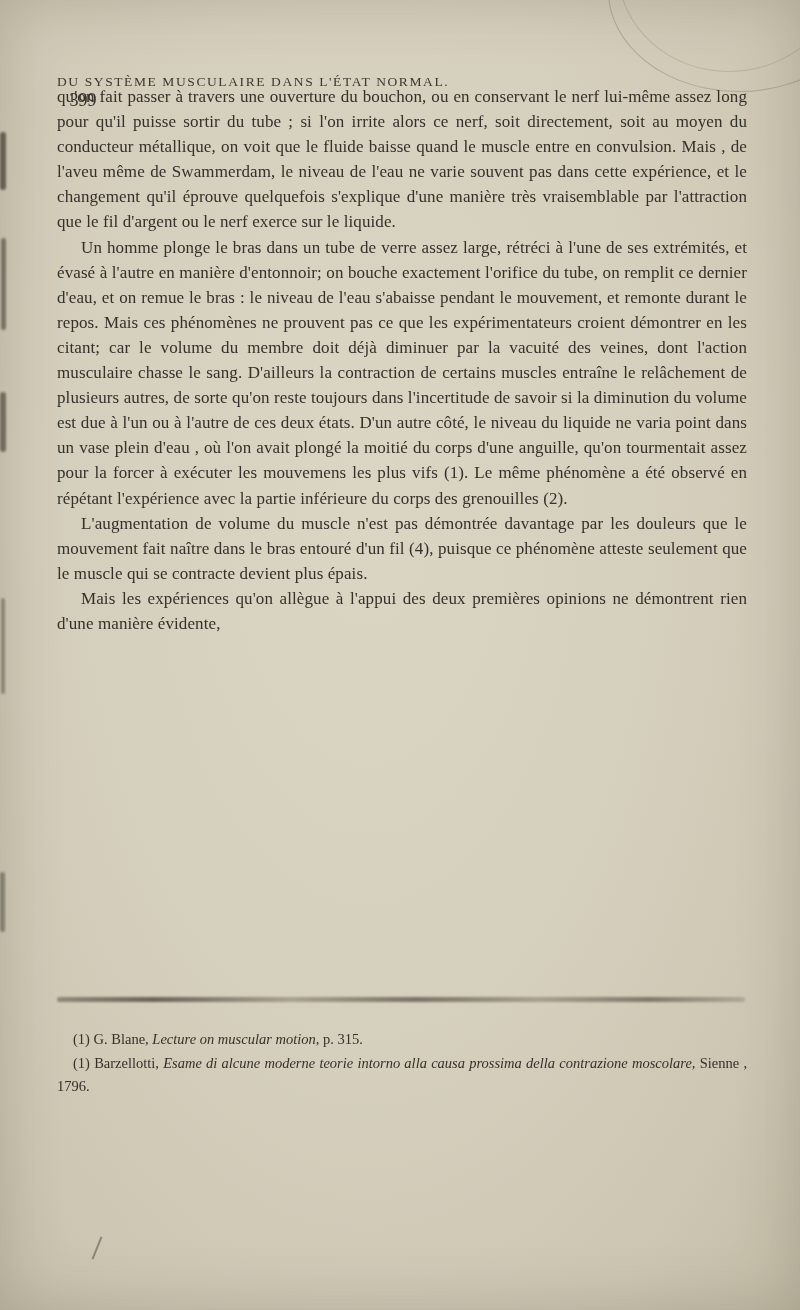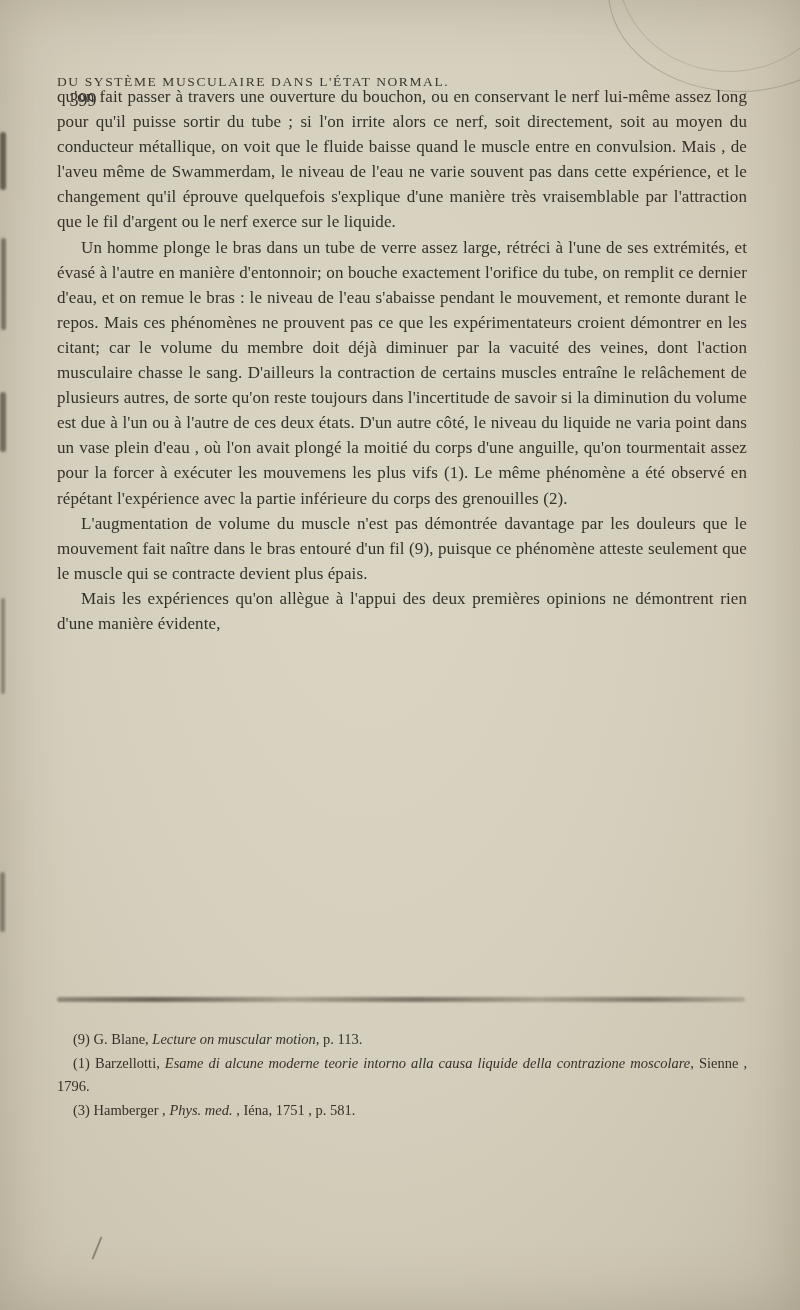--- a/index.html
+++ b/index.html
@@ -114,30 +114,29 @@
   <div class="corner-curl2"></div>
 
   <div class="running-header">
     <span class="header-title">DU SYSTÈME MUSCULAIRE DANS L'ÉTAT NORMAL.</span>
     <span class="page-number">399</span>
   </div>
 
   <div class="body-text">
     <p class="cont">qu'on fait passer à travers une ouverture du bouchon, ou en conservant le nerf lui-même assez long pour qu'il puisse sortir du tube ; si l'on irrite alors ce nerf, soit directement, soit au moyen du conducteur métallique, on voit que le fluide baisse quand le muscle entre en convulsion. Mais , de l'aveu même de Swammerdam, le niveau de l'eau ne varie souvent pas dans cette expérience, et le changement qu'il éprouve quelquefois s'explique d'une manière très vraisemblable par l'attraction que le fil d'argent ou le nerf exerce sur le liquide.</p>
     <p>Un homme plonge le bras dans un tube de verre assez large, rétréci à l'une de ses extrémités, et évasé à l'autre en manière d'entonnoir; on bouche exactement l'orifice du tube, on remplit ce dernier d'eau, et on remue le bras : le niveau de l'eau s'abaisse pendant le mouvement, et remonte durant le repos. Mais ces phénomènes ne prouvent pas ce que les expérimentateurs croient démontrer en les citant; car le volume du membre doit déjà diminuer par la vacuité des veines, dont l'action musculaire chasse le sang. D'ailleurs la contraction de certains muscles entraîne le relâchement de plusieurs autres, de sorte qu'on reste toujours dans l'incertitude de savoir si la diminution du volume est due à l'un ou à l'autre de ces deux états. D'un autre côté, le niveau du liquide ne varia point dans un vase plein d'eau , où l'on avait plongé la moitié du corps d'une anguille, qu'on tourmentait assez pour la forcer à exécuter les mouvemens les plus vifs (1). Le même phénomène a été observé en répétant l'expérience avec la partie inférieure du corps des grenouilles (2).</p>
-    <p>L'augmentation de volume du muscle n'est pas démontrée davantage par les douleurs que le mouvement fait naître dans le bras entouré d'un fil (9), puisque ce phénomène atteste seulement que le muscle qui se contracte devient plus épais.</p>
+    <p>L'augmentation de volume du muscle n'est pas démontrée davantage par les douleurs que le mouvement fait naître dans le bras entouré d'un fil (4), puisque ce phénomène atteste seulement que le muscle qui se contracte devient plus épais.</p>
     <p>Mais les expériences qu'on allègue à l'appui des deux premières opinions ne démontrent rien d'une manière évidente,</p>
   </div>
 
   <div class="separator-smudge"></div>
 
   <div class="footnotes">
-    <p><span>(9) G. Blane, </span><span class="it">Lecture on muscular motion,</span><span> p. 113.</span></p>
-    <p><span>(1) Barzellotti, </span><span class="it">Esame di alcune moderne teorie intorno alla causa liquide della contrazione moscolare,</span><span> Sienne , 1796.</span></p>
-    <p><span>(3) Hamberger , </span><span class="it">Phys. med.</span><span> , Iéna, 1751 , p. 581.</span></p>
+    <p><span>(1) G. Blane, </span><span class="it">Lecture on muscular motion,</span><span> p. 315.</span></p>
+    <p><span>(1) Barzellotti, </span><span class="it">Esame di alcune moderne teorie intorno alla causa prossima della contrazione moscolare,</span><span> Sienne , 1796.</span></p>
   </div>
 
   <div class="edge-mark em1"></div>
   <div class="edge-mark em2"></div>
   <div class="edge-mark em3"></div>
   <div class="edge-mark em4"></div>
   <div class="edge-mark em5"></div>
   <div class="pen-mark"></div>
 
 </div>

